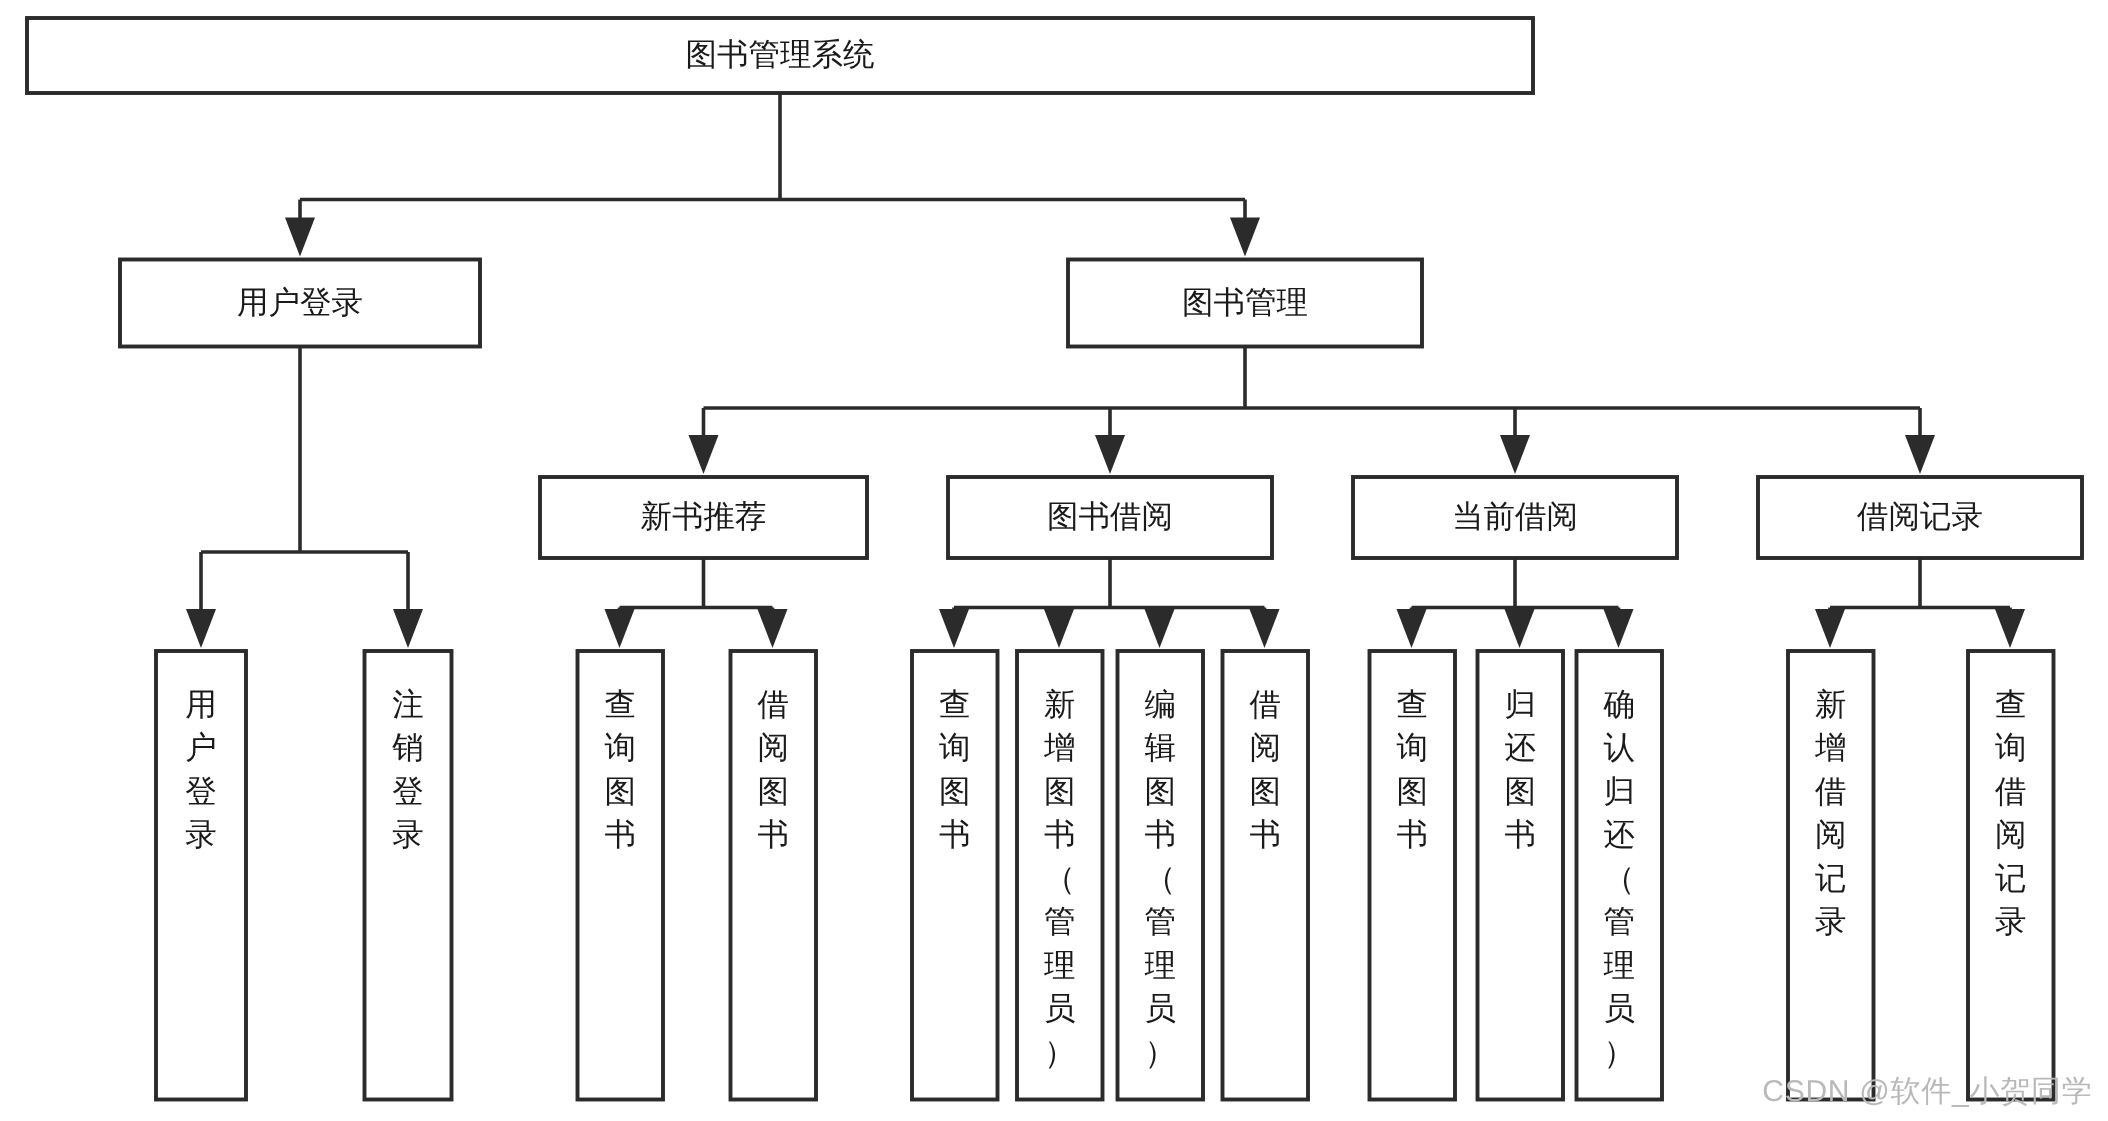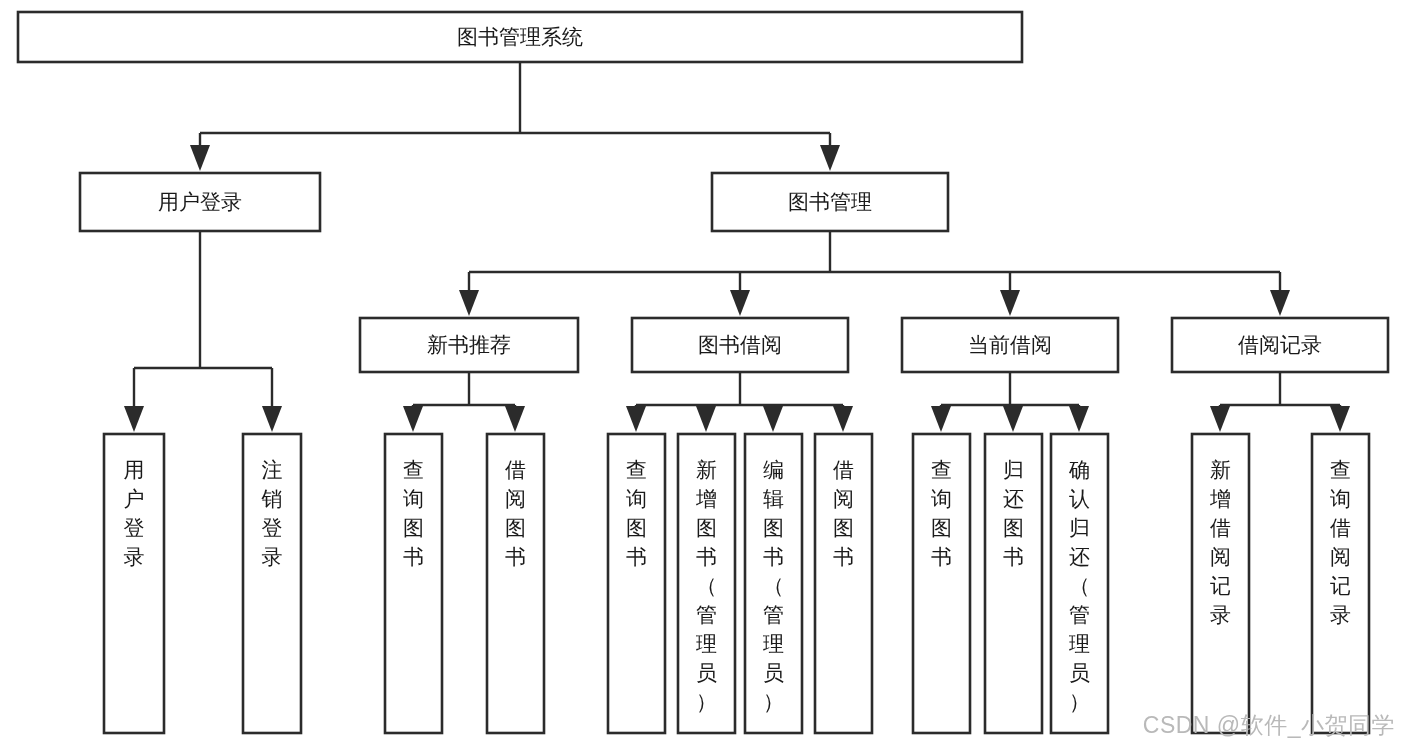--- a/index.html
+++ b/index.html
@@ -54,21 +54,21 @@
   }
   .arrow-head {
     fill: #2b2b2b;
     stroke: none;
   }
   .watermark-text {
     position: absolute;
     right: 10px;
     bottom: 6px;
     font-family: "Liberation Sans", "DejaVu Sans", sans-serif;
-    font-size: 23px;
+    font-size: 20px;
     color: #b9b9b9;
     white-space: nowrap;
     user-select: none;
     letter-spacing: 0.5px;
   }
 </style>
 </head>
 <body>
 
 <div id="diagram-root">

